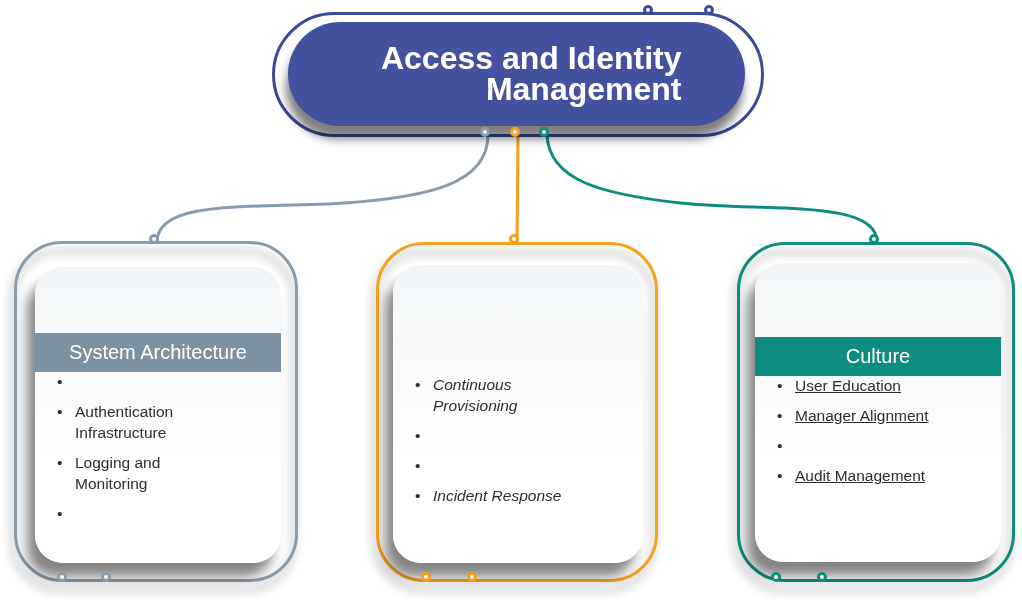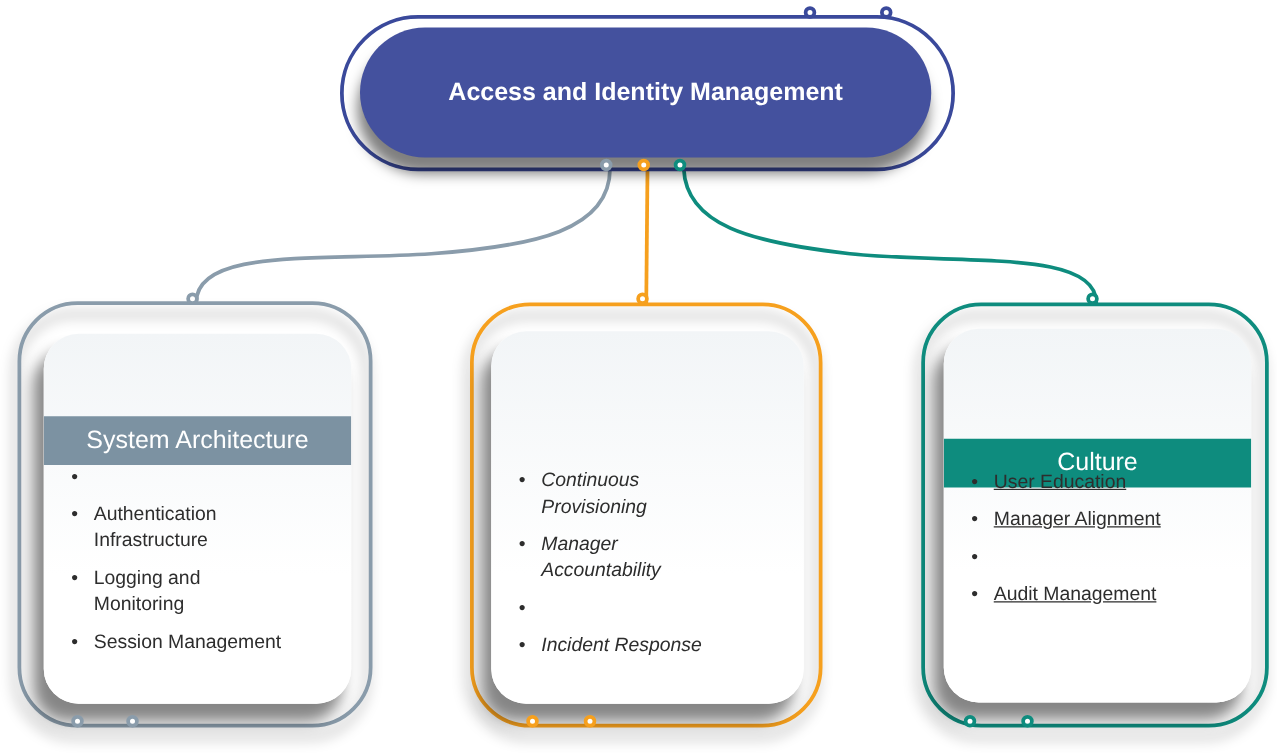--- a/index.html
+++ b/index.html
@@ -15,22 +15,22 @@
     position:absolute;left:272px;top:12px;width:492px;height:125px;
     border:3px solid #3A499B;border-radius:63px;z-index:2;background:transparent;
   }
   .pill{
     position:absolute;left:288px;top:22px;width:457px;height:104px;
     background:#44519E;border-radius:52px;z-index:3;
     display:flex;align-items:center;justify-content:center;
     box-shadow:-2px 13px 10px rgba(0,0,0,0.50);
   }
   .pill .pill-title{
-    width:330px;text-align:center;color:#ffffff;font-weight:700;
-    font-size:20px;line-height:31px;
+    width:330px;text-align:right;color:#ffffff;font-weight:700;
+    font-size:32px;line-height:31px;
   }
 
   
   .frame{
     position:absolute;border:3px solid;border-radius:48px;z-index:2;
     filter:drop-shadow(-3px 9px 5px rgba(0,0,0,0.35));
   }
   .frame.slate{border-color:#8A9CAB;left:14px;top:241px;width:284px;height:341px;}
   .frame.orange{border-color:#F6A01E;left:376px;top:242px;width:282px;height:340px;}
   .frame.teal{border-color:#0E8C7E;left:737px;top:242px;width:278px;height:340px;}
@@ -45,21 +45,21 @@
   .card.proc{left:393px;top:265px;width:250px;height:298px;}
   .card.cult{left:755px;top:263px;width:246px;height:299px;}
 
   .band{
     position:absolute;left:0;right:0;height:39px;
     display:flex;align-items:center;justify-content:center;
     color:#ffffff;font-weight:400;font-size:20px;line-height:25px;text-align:center;margin-top:36px;
   }
   .card.sys  .band{top:30px;background:#7C92A2;}
   .card.proc .band{top:33px;background:#F6A01E;}
-  .card.cult .band{top:52px;background:#0E8C7E;}
+  .card.cult .band{top:38px;background:#0E8C7E;}
 
   .card ul{list-style:none;margin:0;padding:0;position:absolute;left:0;right:4px;}
   .card.sys  ul{top:104px;}
   .card.proc ul{top:109px;}
   .card.cult ul{top:112px;}
   .card li{display:flex;color:#2D2D2D;font-size:15.5px;line-height:21px;margin-bottom:9px;}
   .card li .dot{flex:0 0 40px;padding-left:22px;color:#2D2D2D;}
   .card.sys  li .txt{max-width:152px;}
   .card.proc li .txt{max-width:140px;font-style:italic;}
   .card.cult li .txt{max-width:190px;text-decoration:underline;}
@@ -106,37 +106,35 @@
           <span class="txt">Authentication Infrastructure</span>
         </li>
 
         <li>
           <span class="dot">•</span>
           <span class="txt">Logging and Monitoring</span>
         </li>
 
         <li>
           <span class="dot">•</span>
-          <span class="txt">Session Management</span>
         </li>
       </ul>
   </div>
 
   <div class="frame orange"></div>
   <div class="card proc">
     <ul>
 
         <li>
           <span class="dot">•</span>
           <span class="txt">Continuous Provisioning</span>
         </li>
 
         <li>
           <span class="dot">•</span>
-          <span class="txt">Manager Accountability</span>
         </li>
 
         <li>
           <span class="dot">•</span>
         </li>
 
         <li>
           <span class="dot">•</span>
           <span class="txt">Incident Response</span>
         </li>

